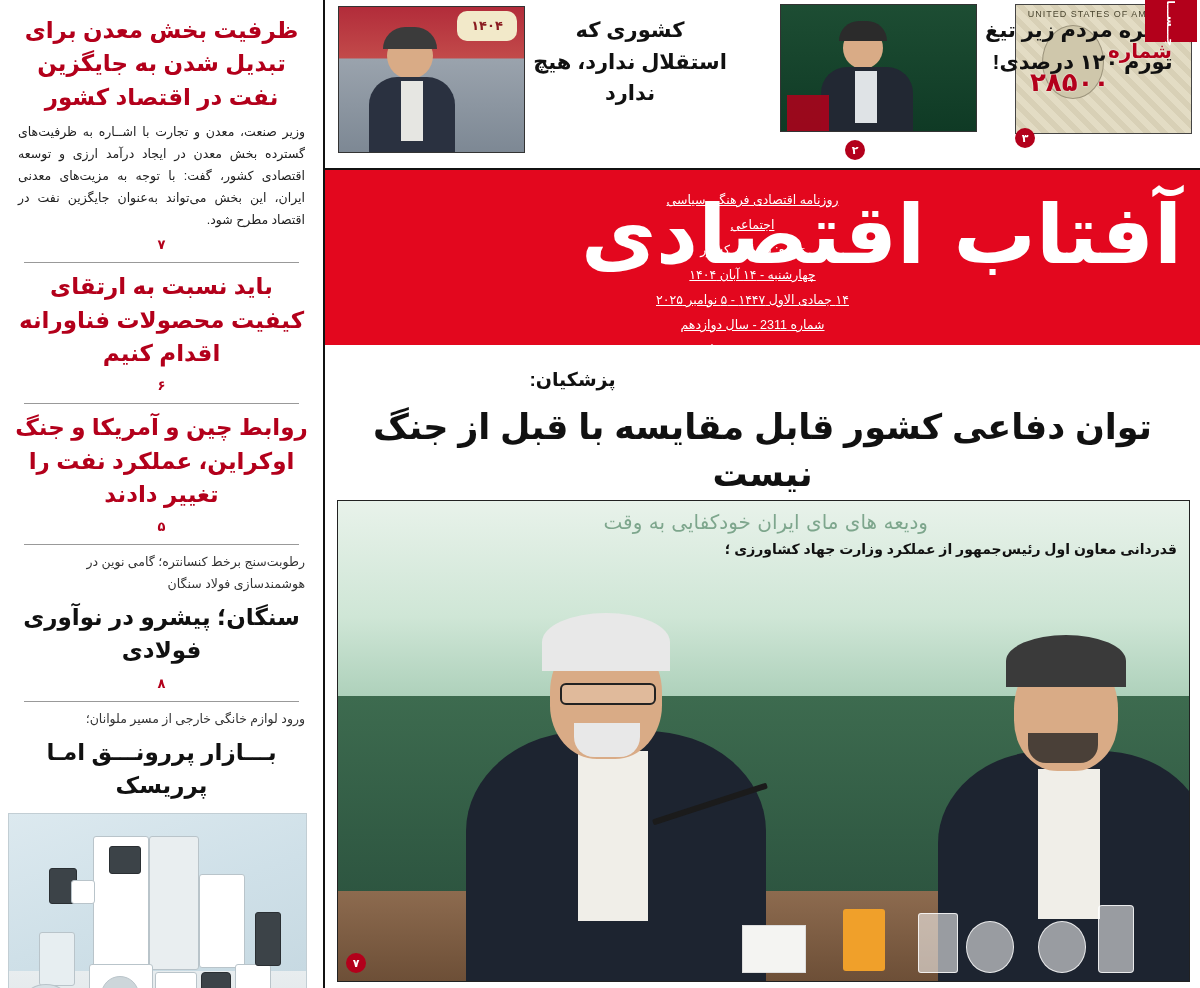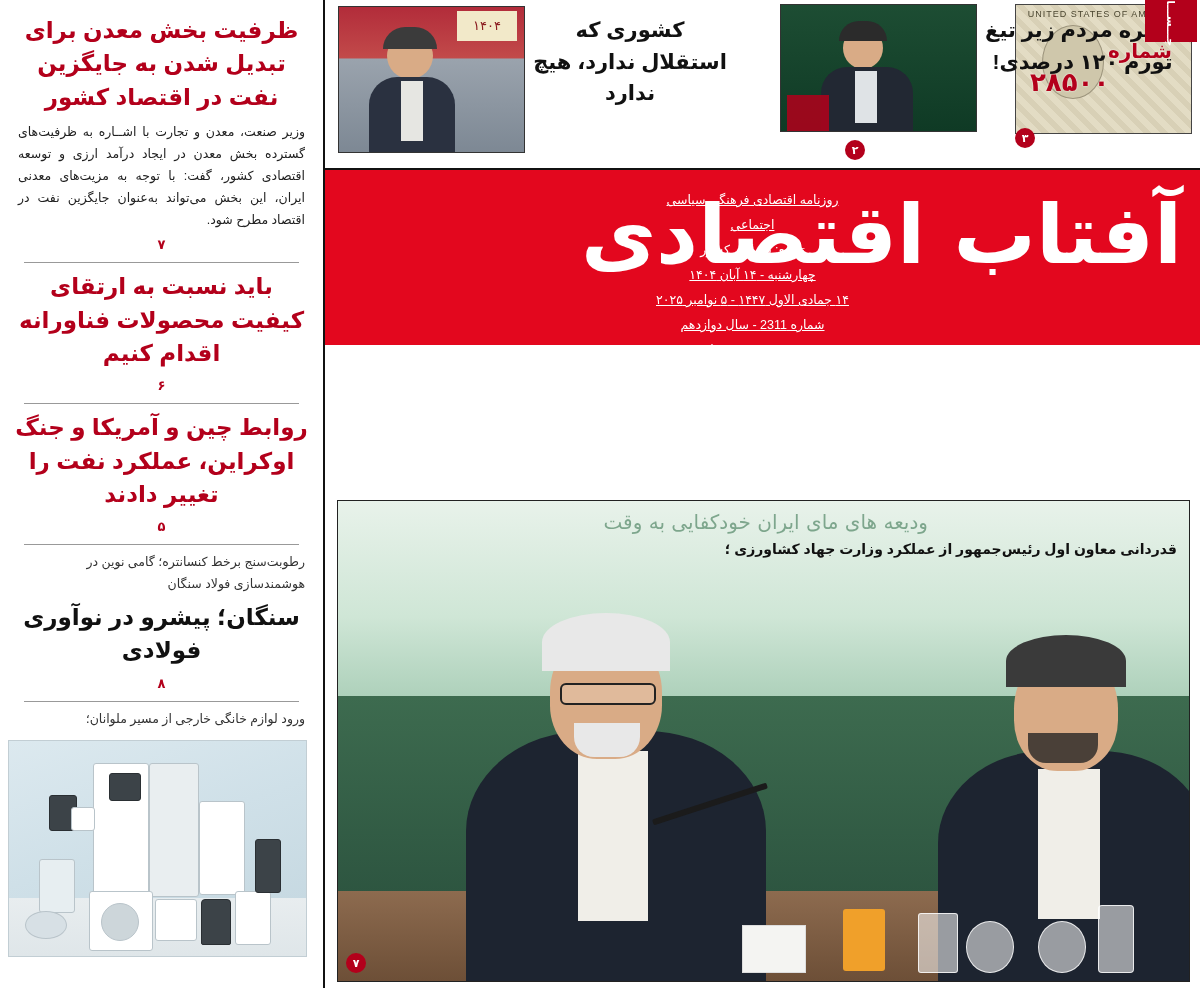--- a/index.html
+++ b/index.html
@@ -220,20 +220,21 @@
     <div>
       <div class="side-kicker">رطوبت‌سنج برخط کنسانتره؛ گامی نوین در هوشمندسازی فولاد سنگان</div>
       <div class="side-head dark">سنگان؛ پیشرو در نوآوری فولادی</div>
       <div class="pagenum">۸</div>
     </div>
 
     <div class="divider"></div>
 
     <div>
       <div class="side-kicker">ورود لوازم خانگی خارجی از مسیر ملوانان؛</div>
+      <div class="side-head dark">بـــازار پررونـــق امـا پرریسک</div>
 
       <div class="appliance">
         <div class="floor"></div>
         <div class="ap" style="left:84px;top:22px;width:54px;height:132px;"></div>
         <div class="ap grey" style="left:140px;top:22px;width:48px;height:132px;"></div>
         <div class="ap" style="left:190px;top:60px;width:44px;height:92px;"></div>
         <div class="ap dark" style="left:100px;top:32px;width:30px;height:26px;"></div>
         <div class="ap" style="left:80px;top:150px;width:62px;height:58px;"></div>
         <div class="ap round" style="left:92px;top:162px;width:36px;height:36px;background:#cdd6da;"></div>
         <div class="ap" style="left:146px;top:158px;width:40px;height:40px;"></div>
@@ -250,21 +251,21 @@
   </div>
 
   <div class="top-strip">
 
     <div class="strip-photo photo-1">
       <div style="position:absolute;left:0;top:0;width:100%;height:100%;background:linear-gradient(180deg,#b22c3a 0%,#c24a4a 35%,#9aa3ad 36%,#7d8894 100%);"></div>
       <div style="position:absolute;left:48px;top:26px;width:46px;height:46px;border-radius:50%;background:#d9ab86;"></div>
       <div style="position:absolute;left:44px;top:20px;width:54px;height:22px;border-radius:26px 26px 0 0;background:#3b3b3b;"></div>
       <div style="position:absolute;left:30px;top:70px;width:86px;height:75px;background:#2a3140;border-radius:28px 28px 0 0;"></div>
       <div style="position:absolute;left:62px;top:74px;width:22px;height:60px;background:#e6e6e2;"></div>
-      <div style="position:absolute;left:118px;top:4px;width:60px;height:30px;background:#f2e9c9;color:#8a1b20;font-size:13px;font-weight:normal;text-align:center;line-height:30px;">۱۴۰۴</div>
+      <div style="position:absolute;left:118px;top:4px;width:60px;height:30px;background:#f2e9c9;color:#8a1b20;font-size:13px;font-weight:bold;text-align:center;line-height:30px;border-radius:10px;">۱۴۰۴</div>
     </div>
     <div class="strip-title t-kashvari">کشوری که استقلال ندارد، هیچ ندارد</div>
     <div class="badge-circle" style="left:520px;top:140px;">۲</div>
 
     <div class="strip-photo photo-2">
       <div style="position:absolute;left:0;top:0;width:100%;height:100%;background:linear-gradient(180deg,#1d4d33,#0f3a25);"></div>
       <div style="position:absolute;left:62px;top:22px;width:40px;height:42px;border-radius:50%;background:#d9ab86;"></div>
       <div style="position:absolute;left:58px;top:16px;width:48px;height:20px;border-radius:24px 24px 0 0;background:#2b2b2b;"></div>
       <div style="position:absolute;left:40px;top:62px;width:92px;height:64px;background:#222833;border-radius:26px 26px 0 0;"></div>
       <div style="position:absolute;left:74px;top:66px;width:22px;height:52px;background:#dfe3e6;"></div>
@@ -292,20 +293,25 @@
       <div>روزنامه اقتصادی فرهنگی سیاسی اجتماعی</div>
       <div>توزیع: سراسر کشور</div>
       <div>چهارشنبه - ۱۴ آبان ۱۴۰۴</div>
       <div>۱۴ جمادی الاول ۱۴۴۷ - ۵ نوامبر ۲۰۲۵</div>
       <div>شماره 2311 - سال دوازدهم</div>
       <div>قیمت: ۱۰۰۰۰ تومان</div>
       <div class="mast-site">aftabeghtesadi.ir</div>
     </div>
   </div>
 
+  <div class="lead">
+    <div class="lead-kicker">پزشکیان:</div>
+    <div class="lead-title">توان دفاعی کشور قابل مقایسه با قبل از جنگ نیست</div>
+    <div class="lead-sub">در صفحه ۲ بخوانید</div>
+  </div>
 
   <div class="mainphoto">
     <div class="mp-wallpanel"></div>
     <div class="mp-calig">ودیعه های مای ایران خودکفایی به وقت</div>
     <div class="mp-darkwall"></div>
     <div class="mp-table"></div>
 
     <div class="mp-caption-sm">قدردانی معاون اول رئیس‌جمهور از عملکرد وزارت جهاد کشاورزی ؛</div>
 
     <div class="person p-suit" style="left:128px;top:230px;width:300px;height:250px;"></div>

